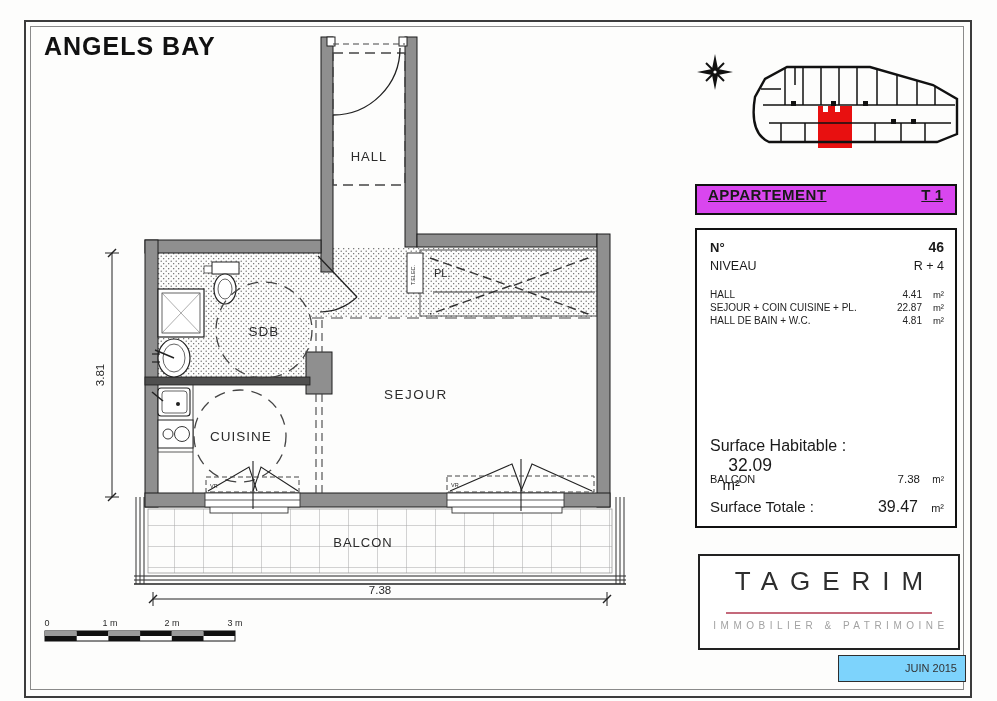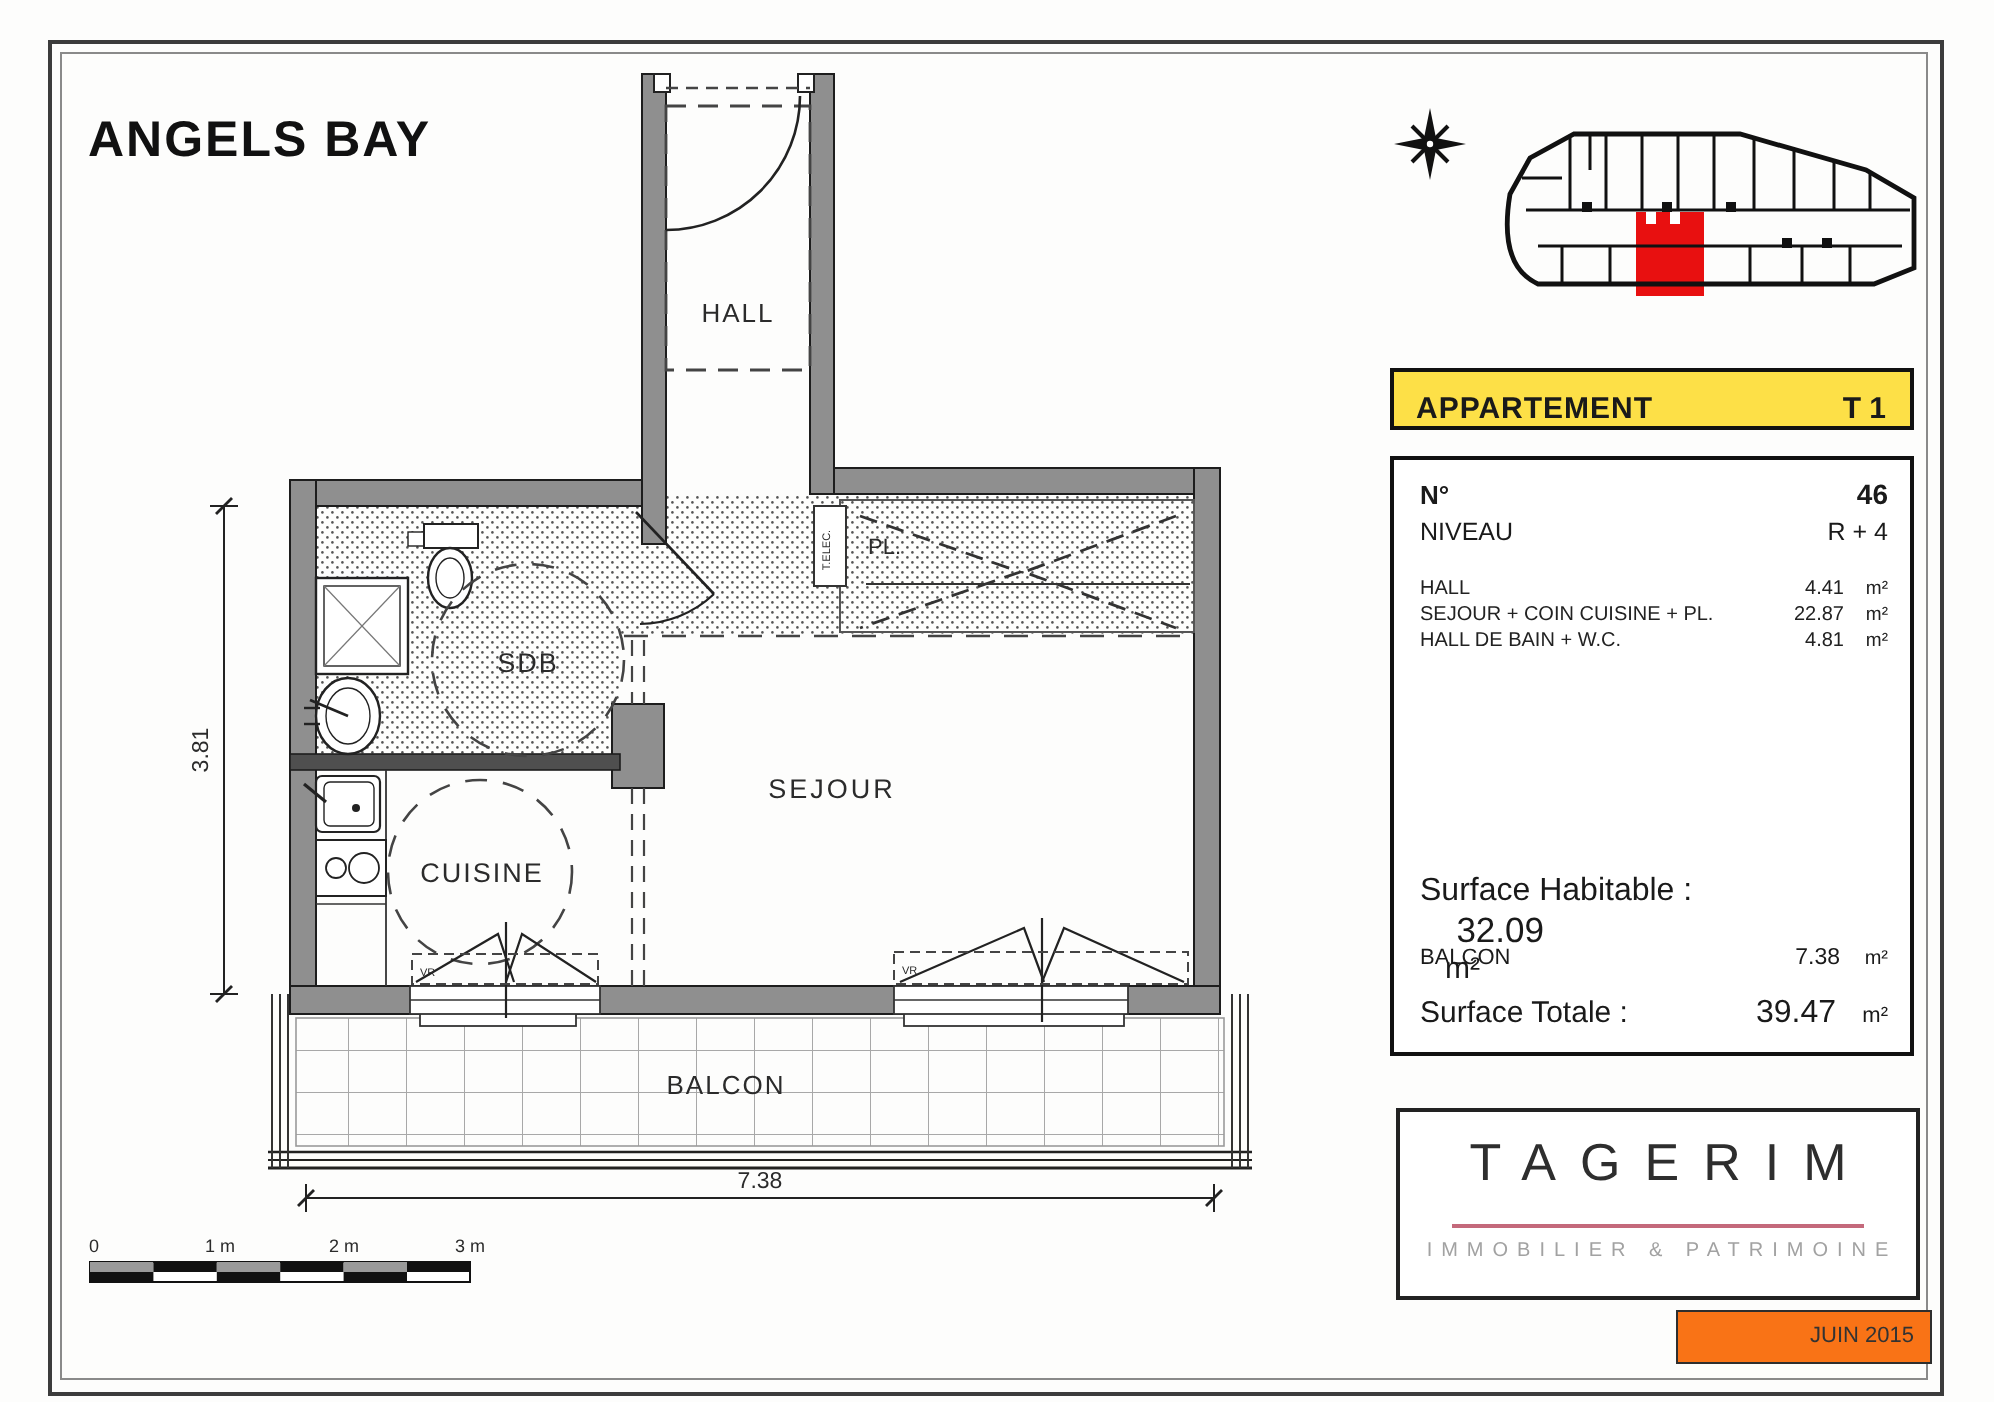--- a/index.html
+++ b/index.html
@@ -1,23 +1,23 @@
 <!DOCTYPE html>
 <html><head>
 <meta charset="utf-8">
 <style>
   html,body{margin:0;padding:0;background:#f4f4f1;}
   .sheet{position:relative;width:997px;height:701px;background:#fdfdfc;overflow:hidden;
          font-family:"Liberation Sans",sans-serif;color:#1a1a1a;}
   .border-outer{position:absolute;left:24px;top:20px;width:944px;height:674px;border:2px solid #3c3c3c;}
   .border-inner{position:absolute;left:30px;top:26px;width:932px;height:662px;border:1px solid #8a8a8a;}
-  .title{position:absolute;left:44px;top:32px;font-size:25px;font-weight:bold;letter-spacing:1px;color:#111;margin-top:24px;}
+  .title{position:absolute;left:44px;top:32px;font-size:25px;font-weight:bold;letter-spacing:1px;color:#111;}
   
   .apt-header{position:absolute;left:695px;top:184px;width:258px;height:27px;border:2px solid #111;
-              background:#fde047;display:flex;align-items:flex-end;}
+              background:#d946ef;display:flex;align-items:flex-start;text-decoration:underline;}
   .apt-header .lbl{font-weight:bold;font-size:15px;letter-spacing:.5px;padding-left:11px;flex:1;}
   .apt-header .typ{font-weight:bold;font-size:15px;padding-right:12px;}
   .info-box{position:absolute;left:695px;top:228px;width:258px;height:296px;border:2px solid #111;background:#fff;}
   .irow{position:absolute;left:13px;right:11px;display:flex;align-items:baseline;}
   .irow .lbl{flex:1;}
   .irow .val{text-align:right;}
   .irow .unit{width:24px;text-align:right;}
   .r-num{top:9px;font-size:13px;font-weight:bold;}
   .r-num .val{font-size:14px;}
   .r-niv{top:29px;font-size:12.5px;}
@@ -28,21 +28,21 @@
   .r-st{top:268px;font-size:15px;} .r-st .val{font-size:16px;width:52px;} .r-st .unit{font-size:11px;width:26px;}
   .logo-box{position:absolute;left:698px;top:554px;width:258px;height:92px;border:2px solid #222;background:#fff;}
   .logo-name{position:absolute;left:0;right:0;top:10px;text-align:center;font-size:26px;letter-spacing:12px;
              text-indent:12px;color:#2e2e2e;}
   .logo-line{position:absolute;left:26px;right:26px;top:56px;height:2px;background:#c4697b;}
   .logo-tag{position:absolute;left:0;right:0;top:64px;text-align:center;font-size:10px;letter-spacing:4.5px;
             text-indent:4px;color:#a2a2a2;}
   .footer-bar{position:absolute;left:28px;top:657px;width:804px;height:21px;border:1.5px solid #2e2e2e;
               background:#fff;text-align:center;font-size:10.5px;line-height:21px;color:#222;}
   .date-box{position:absolute;left:838px;top:655px;width:126px;height:25px;border:1.5px solid #2e2e2e;
-            background:#f97316;text-align:right;font-size:11px;line-height:25px;color:#333;padding-right:0;}
+            background:#7dd3fc;text-align:right;font-size:11px;line-height:25px;color:#333;padding-right:0;}
   .date-box span{padding-right:8px;}
   svg text{font-family:"Liberation Sans",sans-serif;fill:#2b2b2b;}
   .wall{fill:#8f8f8f;stroke:#1d1d1d;stroke-width:1;}
   .thin{stroke:#222;fill:none;}
 </style>
 </head>
 <body>
 
 <div class="sheet">
   <div class="border-outer"></div>

